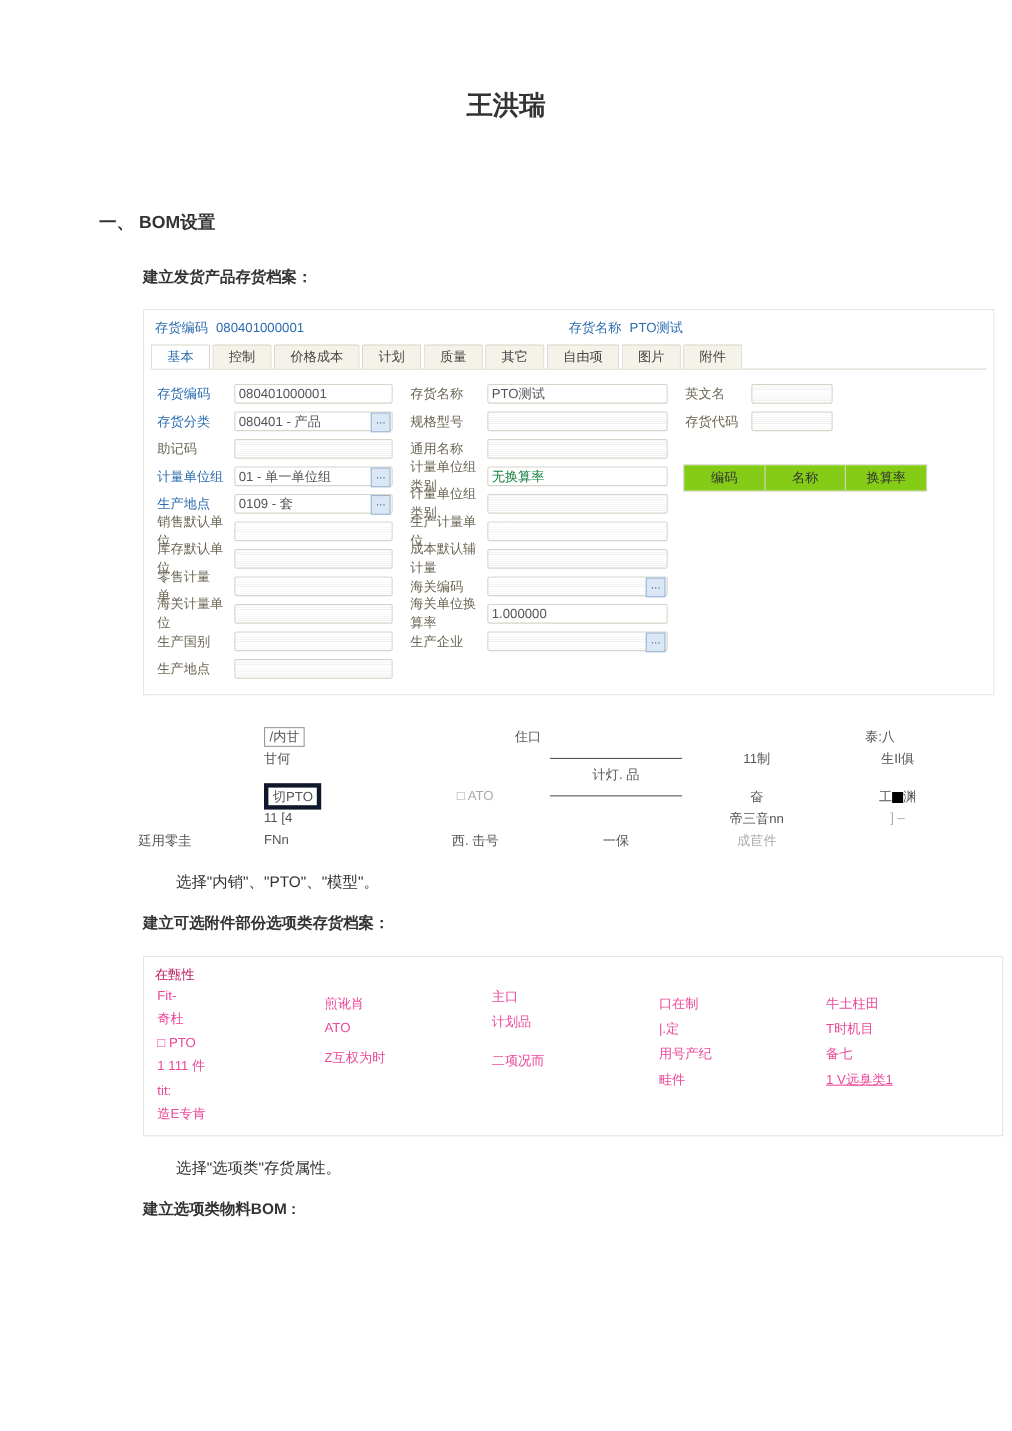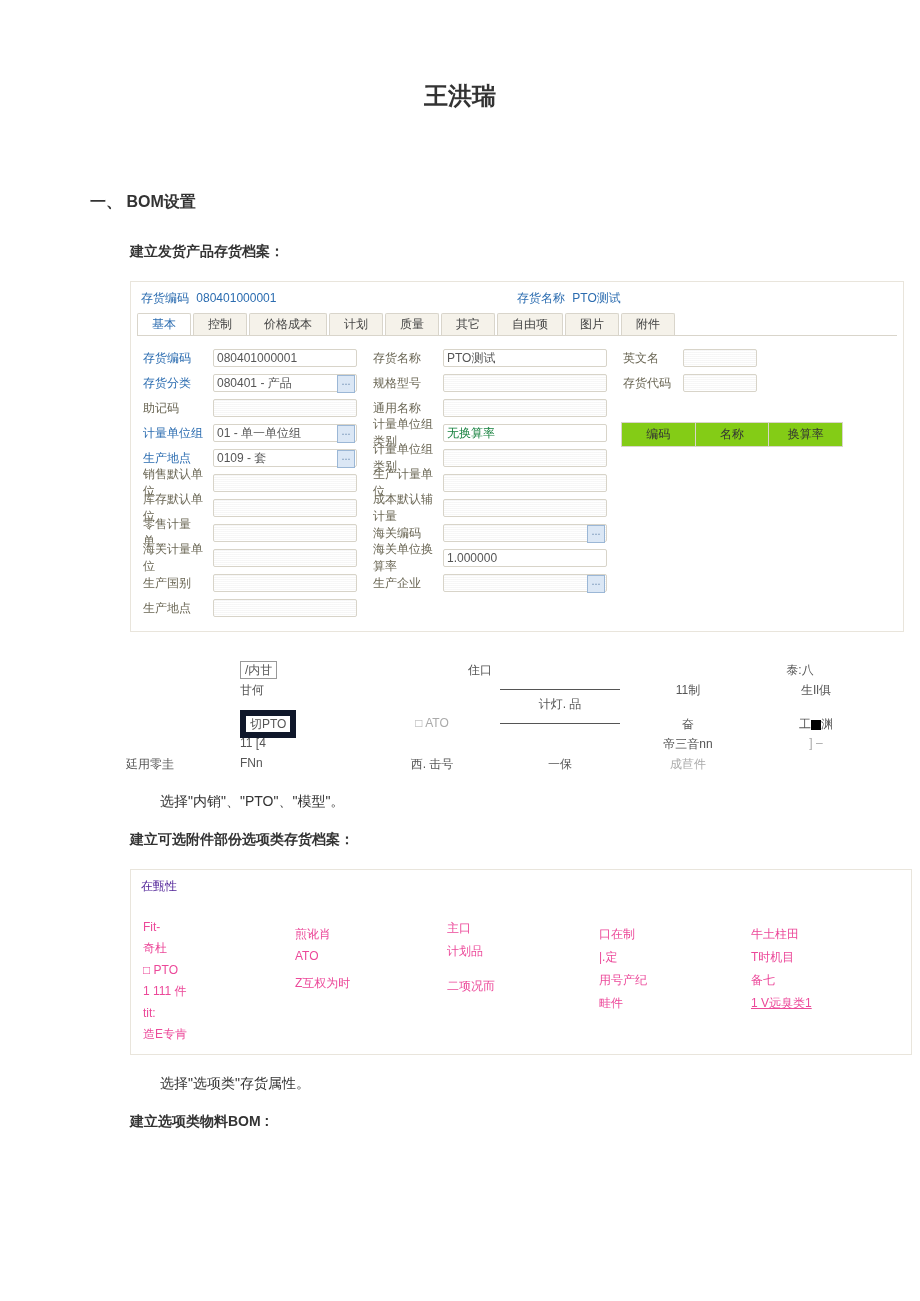--- a/index.html
+++ b/index.html
@@ -186,22 +186,22 @@
 
   
   .panel2 {
     margin-left: 70px;
     width: 760px;
     border: 1px solid #e9e5dc;
     padding: 8px 10px 8px 10px;
     font-size: 12px;
   }
   .panel2 .title2 {
-    color: #4c1d95;
-    margin-bottom: 22px;
+    color: #be185d;
+    margin-bottom: 0;
   }
   .panel2 .grid {
     display: flex;
   }
   .panel2 .grid .gcol {
     flex: 1;
   }
   .panel2 .gcol div {
     padding: 3px 2px;
     color: #ec4899;
@@ -417,21 +417,21 @@
       <div>泰:八</div>
     </div>
     <div class="opt-row">
       <div class="l">甘何</div>
       <div></div>
       <div><span class="underline"></span> <span>计灯. 品</span></div>
       <div>11制</div>
       <div>生Il俱</div>
     </div>
     <div class="opt-row">
-      <div class="l"><span style="border:6px solid #0f172a;padding:1px 4px">切PTO</span></div>
+      <div class="l"><span style="border:4px solid #0f172a;padding:1px 4px">切PTO</span></div>
       <div class="gray">□ ATO</div>
       <div><span class="underline"></span></div>
       <div>奋</div>
       <div><span>工</span><span class="blk"></span><span>渊</span></div>
     </div>
     <div class="opt-row">
       <div class="l">11 [4</div>
       <div></div>
         <div></div>
       <div>帝三音nn</div>

